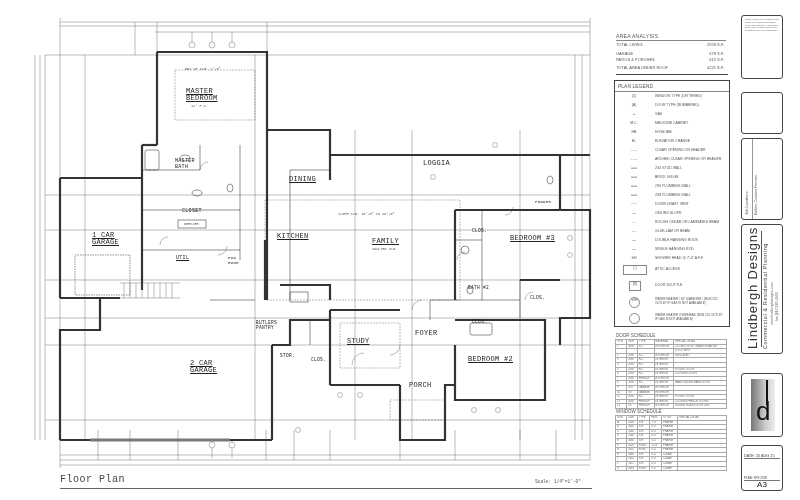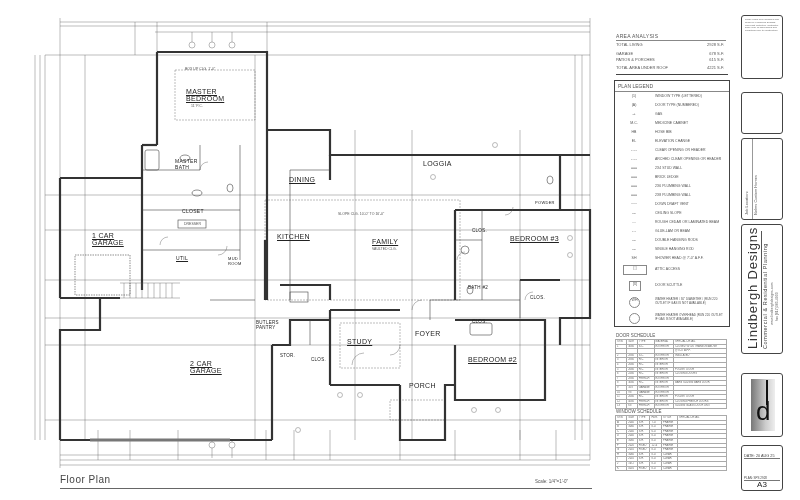--- a/index.html
+++ b/index.html
@@ -20,21 +20,21 @@
   .legend-item .txt{position:absolute;left:40px;top:2px;white-space:nowrap;}
   .sched-title{position:absolute;left:616px;font-size:4.5px;color:#555;}
   .sched{position:absolute;left:615px;width:112px;border-collapse:collapse;font-size:2.6px;color:#666;}
   .sched td{border:0.5px solid #aaa;padding:0 1px;height:3.6px;line-height:3.6px;white-space:nowrap;overflow:hidden;}
   .tb-box{position:absolute;border:1.2px solid #444;border-radius:3px;background:#fff;}
   .vert{position:absolute;transform-origin:0 0;transform:rotate(-90deg);white-space:nowrap;}
 </style>
 </head>
 <body>
 
-<div class="abs" style="left:0;top:0;width:605px;height:500px;">
+<div class="abs" style="left:0;top:0;width:605px;height:500px;font-family:Liberation Mono, monospace;">
   <svg width="605" height="500" viewBox="0 0 605 500" style="position:absolute;left:0;top:0;">
     <g stroke="#555" stroke-width="0.4" fill="none">
 
       <line x1="60" y1="22" x2="590" y2="22"></line>
       <line x1="60" y1="26" x2="590" y2="26"></line>
       <line x1="155" y1="32" x2="590" y2="32"></line>
       <line x1="60" y1="18" x2="60" y2="55"></line>
       <line x1="135" y1="22" x2="135" y2="55"></line>
       <line x1="157" y1="22" x2="157" y2="55"></line>
       <line x1="192" y1="32" x2="192" y2="45"></line>

